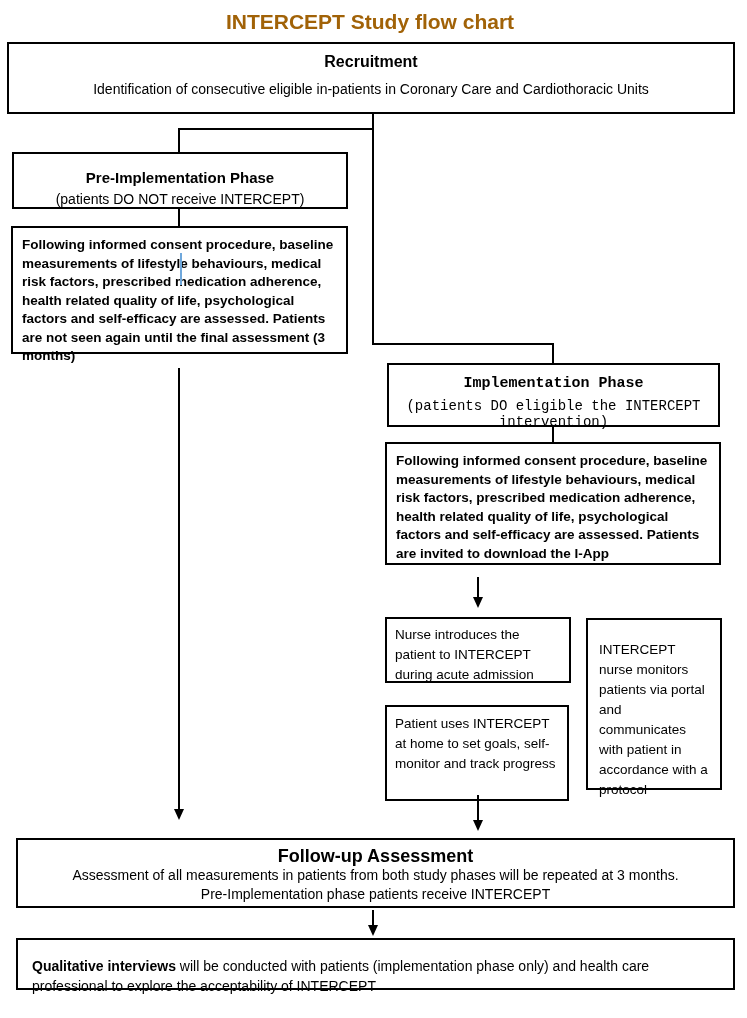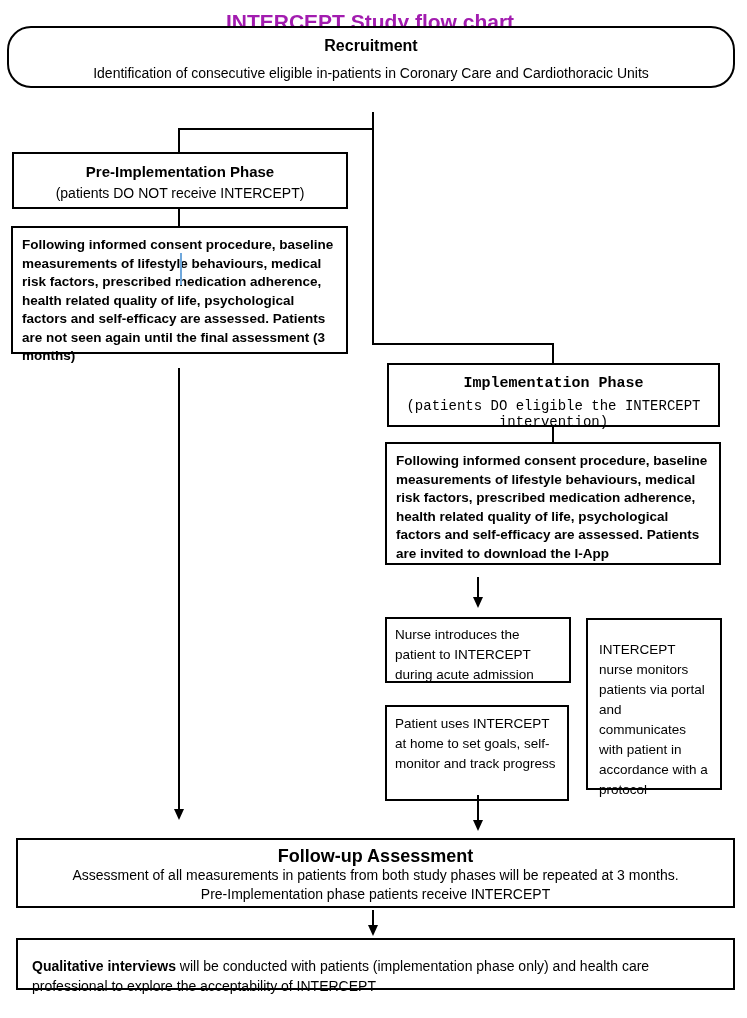--- a/index.html
+++ b/index.html
@@ -2,31 +2,31 @@
 <html><head>
 <meta charset="utf-8">
 <style>
   html,body{margin:0;padding:0;background:#ffffff;}
   .canvas{
     position:relative;width:747px;height:1018px;background:#ffffff;
     font-family:"Liberation Sans","DejaVu Sans",sans-serif;color:#000;overflow:hidden;
   }
   .title{
     position:absolute;top:10px;left:0;width:740px;margin:0;
-    text-align:center;font-size:21px;font-weight:bold;color:#a21caf;
+    text-align:center;font-size:21px;font-weight:bold;color:#a16207;
   }
   .box{position:absolute;border:2px solid #000;background:#fff;box-sizing:border-box;}
   .center{text-align:center;}
   .box-heading{font-weight:bold;font-size:16px;}
   .box-sub{font-size:14px;white-space:pre-wrap;}
-  #recruitment{left:7px;top:26px;width:728px;height:62px;border-radius:24px;}
+  #recruitment{left:7px;top:42px;width:728px;height:72px;}
   #recruitment .box-heading{margin-top:9px;}
   #recruitment .box-sub{margin-top:10px;}
   #preimpl{left:12px;top:152px;width:336px;height:57px;}
-  #preimpl .box-heading{font-size:15px;margin-top:9px;}
+  #preimpl .box-heading{font-size:15px;margin-top:15px;}
   #preimpl .box-sub{margin-top:5px;}
   #impl{left:387px;top:363px;width:333px;height:64px;font-family:Liberation Mono, monospace;}
   #impl .box-heading{font-size:15px;margin-top:10px;}
   #impl .box-sub{margin-top:6px;}
   .detail{font-size:13.5px;line-height:18.5px;padding:8px 9px;text-align:left;font-weight:bold;}
   #preimpl-detail{left:11px;top:226px;width:337px;height:128px;}
   #impl-detail{left:385px;top:442px;width:336px;height:123px;}
   .small{font-size:13.5px;line-height:20px;text-align:left;}
   #nurse{left:385px;top:617px;width:186px;height:66px;padding:6px 8px;}
   #monitors{left:586px;top:618px;width:136px;height:172px;padding:20px 8px 8px 11px;}

